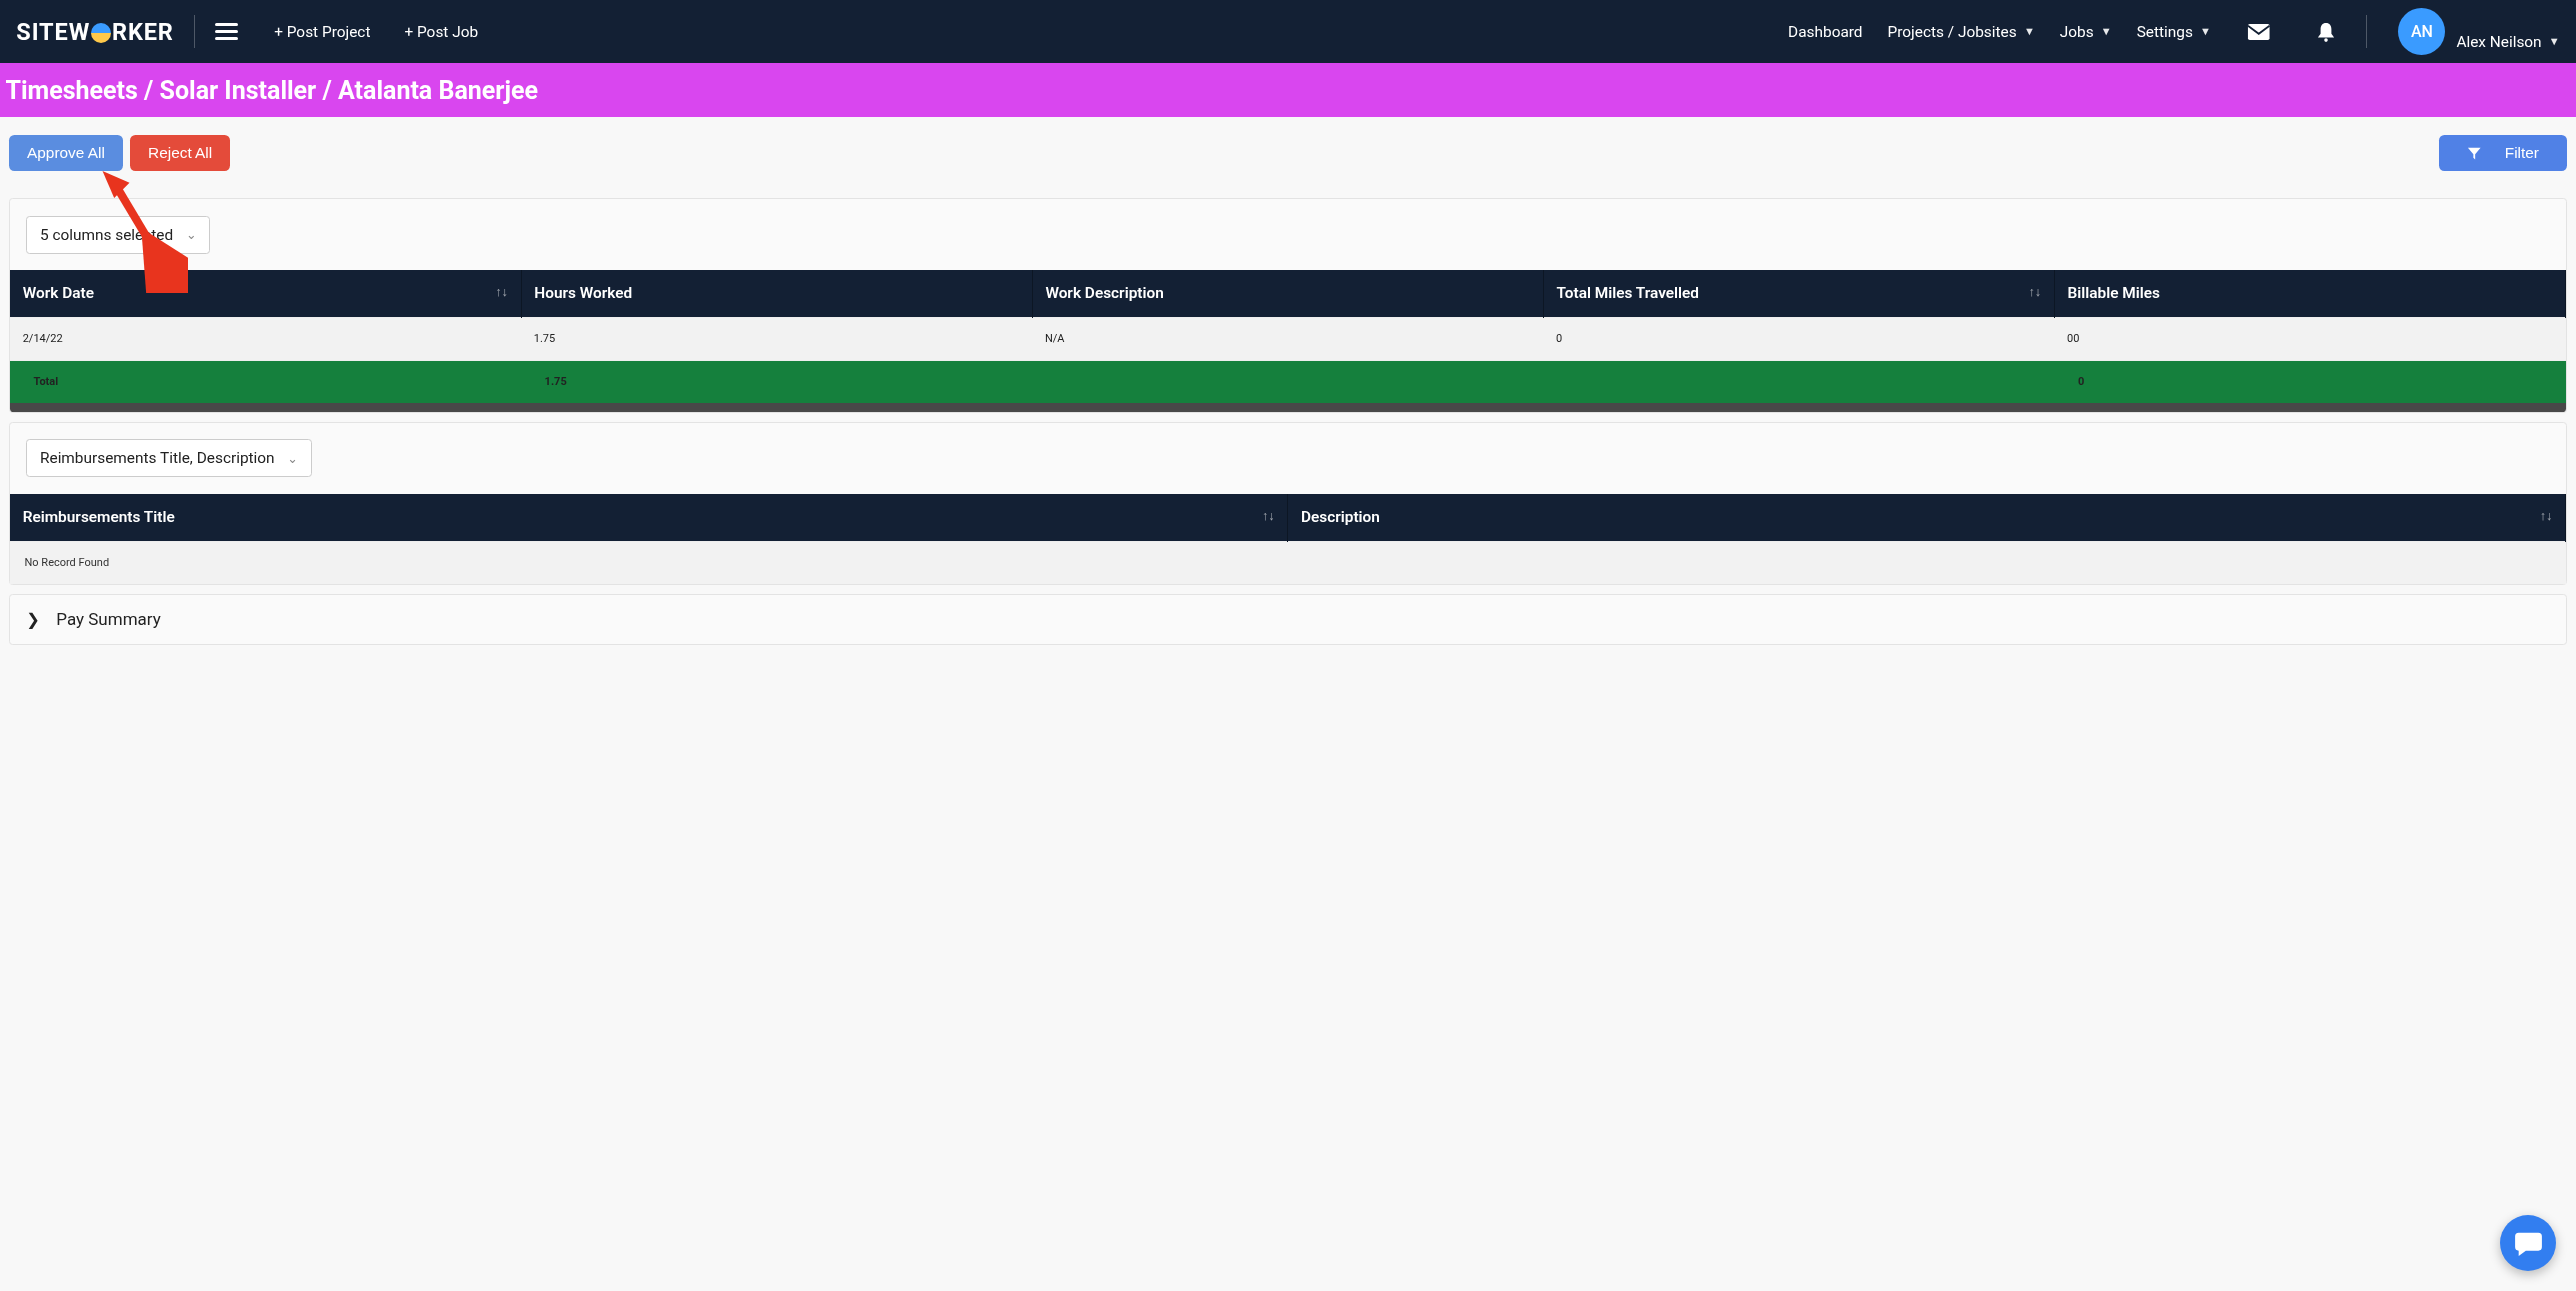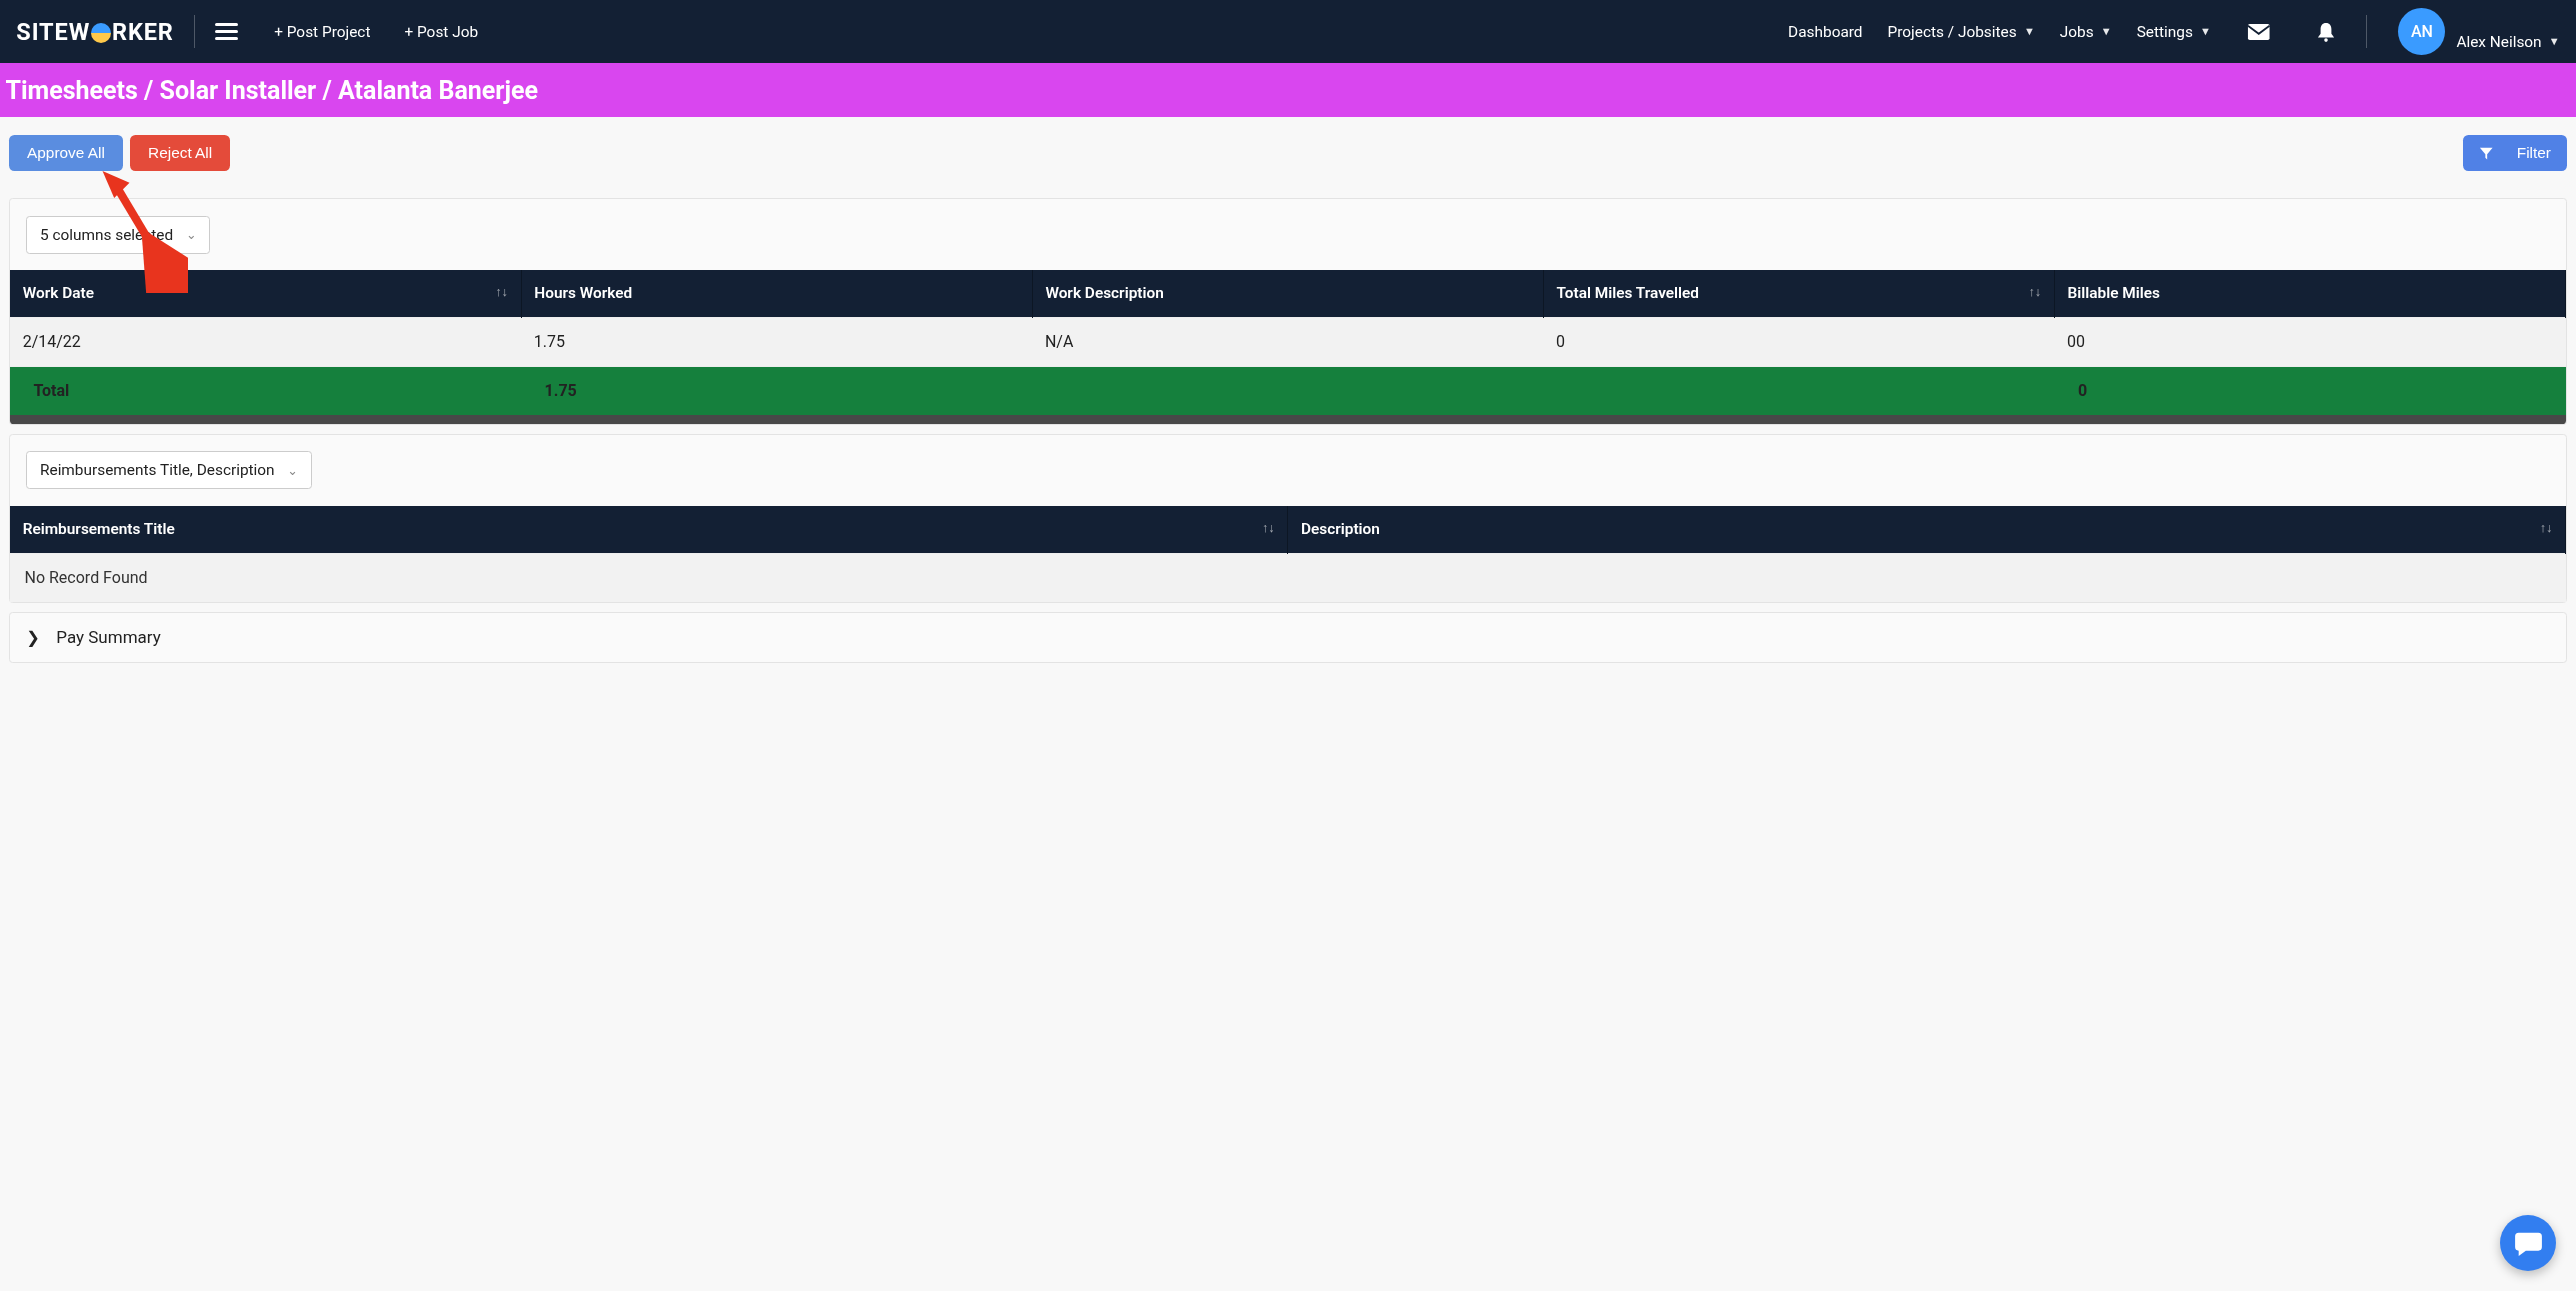--- a/index.html
+++ b/index.html
@@ -34,21 +34,21 @@
     padding:12.7px 5.4px 12.7px 5.4px;
     font-size:25px;
     font-weight:700;
   }
 
   
   .action-row { display:flex; align-items:center; padding:18px 9px; }
   .btn { border:none; border-radius:5.4px; padding:9px 18px; font-size:15.4px; cursor:pointer; color:#fff; }
   .btn-approve { background:#5a8de0; margin-right:7.2px;}
   .btn-reject { background:#e44b3a; }
-  .btn-filter { margin-left:auto; background:#5081e6; display:flex; align-items:center; gap:23px; padding:9px 16px;}
+  .btn-filter { margin-left:auto; background:#5081e6; display:flex; align-items:center; gap:23px; padding:9px 28px;}
   .arrow-annot {
     position:absolute;
     left:98px; top:166px;
     pointer-events:none;
   }
 
   
   .panel { background:#fafafa; border:0.9px solid #e3e3e3; border-radius:3.6px; margin:9px; padding:16.3px 0 0 0;}
   .panel .select-box { margin:0 0 16.3px 16.3px; }
   .select-box {
@@ -57,21 +57,21 @@
     padding:9px 12.7px; font-size:15.4px; cursor:pointer;
   }
   .select-box .caret { color:#888; font-size:12.7px;}
 
   table { width:100%; border-collapse:collapse; }
   thead th {
     background:#132034; color:#fff; text-align:left; font-weight:600;
     padding:14.5px 12.7px; font-size:15.4px; border-right:0.9px solid #0c1624;
   }
   thead th .sort { float:right; opacity:.6; font-size:12.7px; }
-  tbody td { padding:14.5px 12.7px; font-size:16px; border-top:0.9px solid #eee; background:#f2f2f2; }
+  tbody td { padding:14.5px 12.7px; font-size:11px; border-top:0.9px solid #eee; background:#f2f2f2; }
   tbody tr.total td { background:#15803d; font-weight:700;}
   tbody tr.total td:first-child { padding-left:23.5px; }
   tbody tr.total td:nth-child(2) { padding-left:23.5px; }
   .panel-footer-bar { height:9px; background:#484848; border-radius:0 0 3.6px 3.6px; }
 
   .no-record { text-align:left; padding:14.5px; background:#f2f2f2; color:#333; }
 
   .pay-summary-row {
     background:#fafafa; border:0.9px solid #e3e3e3; border-radius:3.6px; margin:9px;
     padding:14.5px 16.3px; font-size:17px; display:flex; align-items:center; gap:16.3px; cursor:pointer;

